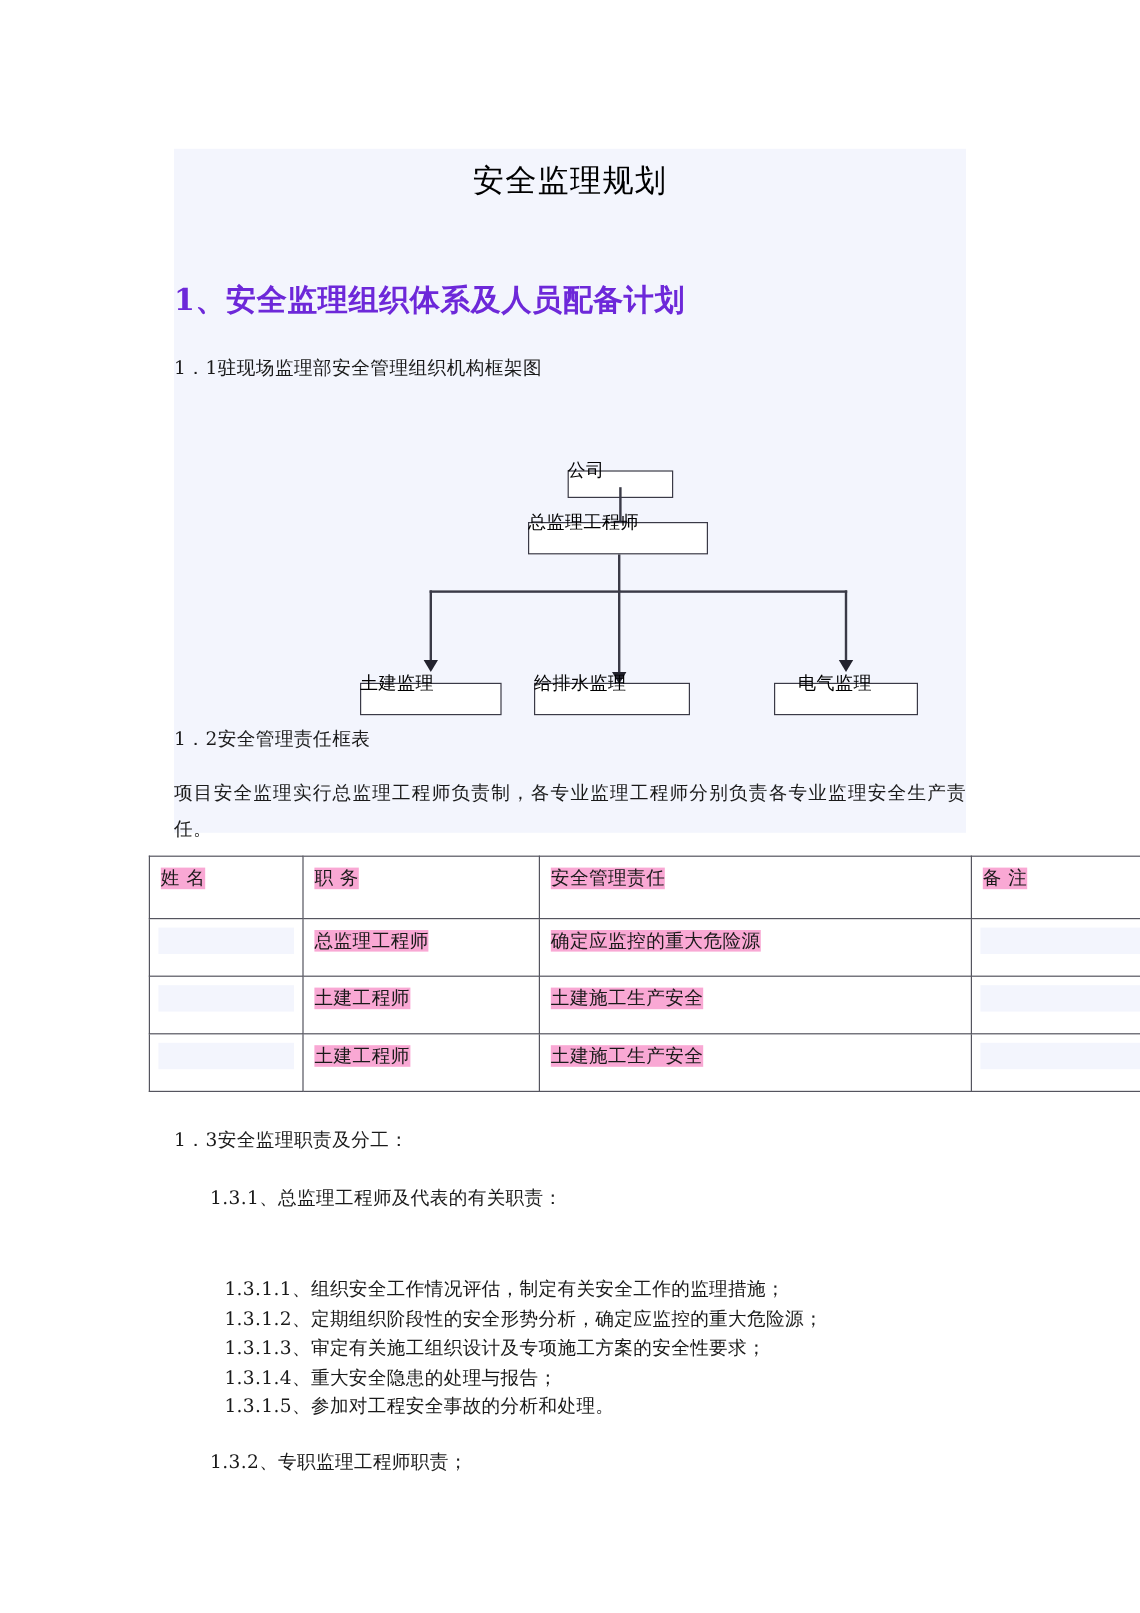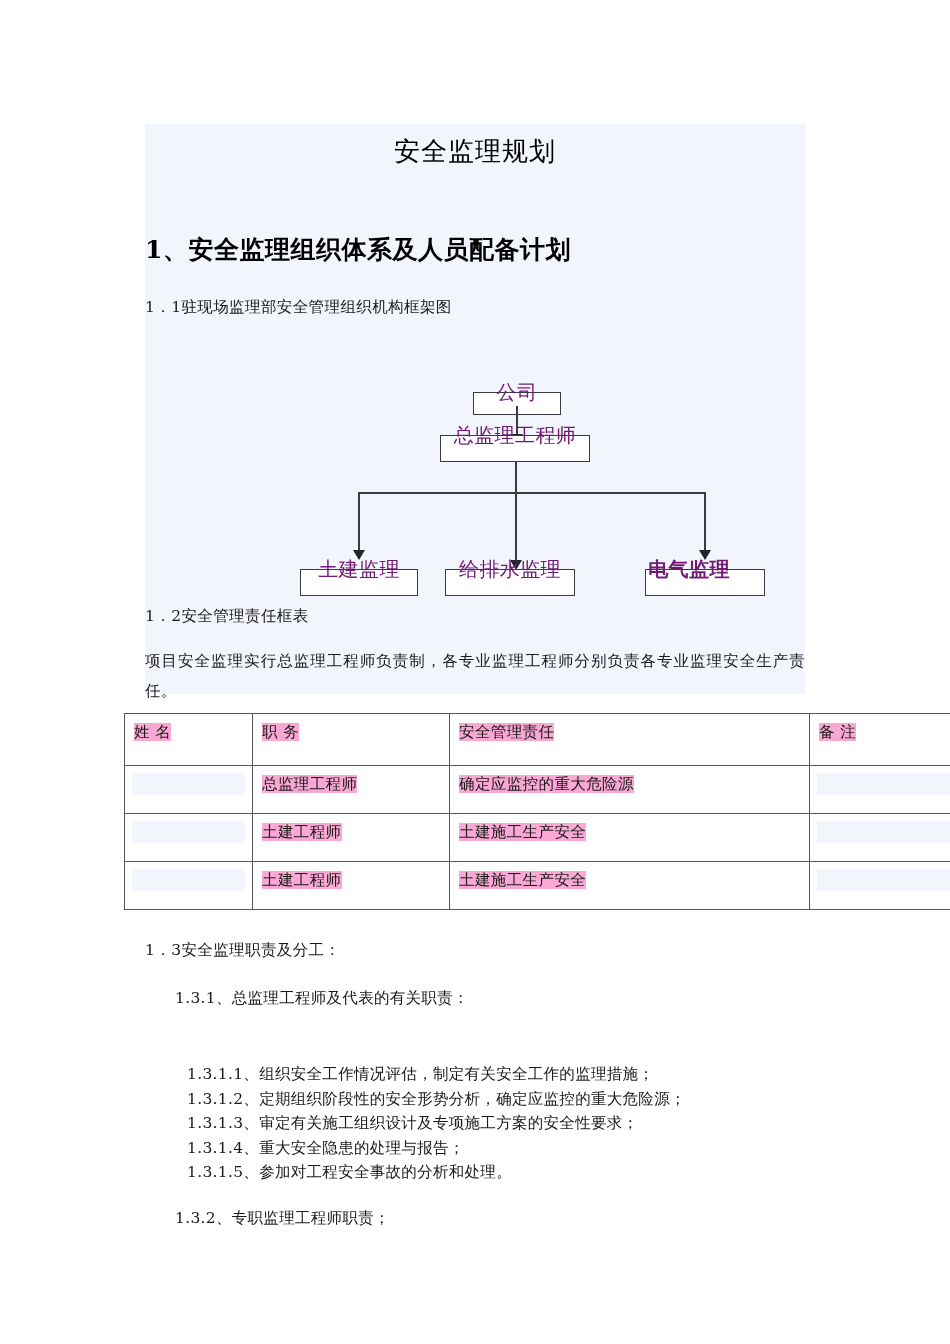--- a/index.html
+++ b/index.html
@@ -48,21 +48,21 @@
 
   
   .h1 {
     position: absolute;
     left: 145px;
     top: 232px;
     font-size: 25px;
     line-height: 36px;
     font-weight: bold;
     letter-spacing: 0.5px;
-    color: #000000;
+    color: #6d28d9;
   }
 
   
   .sec-1-1 {
     position: absolute;
     left: 145px;
     top: 295px;
     font-size: 15.5px;
     line-height: 24px;
     letter-spacing: 0.4px;
@@ -77,25 +77,25 @@
     height: 570px;
   }
   .org-box {
     position: absolute;
     border: 1.4px solid #3a3a47;
     background: #ffffff;
     box-sizing: border-box;
   }
   .org-label {
     position: absolute;
-    font-size: 20px;
+    font-size: 15px;
     line-height: 16px;
     white-space: nowrap;
-    color: #701a75;
-    text-align: center;
+    color: #000000;
+    text-align: left;
     letter-spacing: 0.4px;
   }
   .org-line {
     position: absolute;
     background: #3a3a47;
   }
   .org-arrow {
     position: absolute;
     width: 0;
     height: 0;
@@ -232,21 +232,21 @@
     <div class="org-line" style="left:559px; top:368px; width:1.6px; height:62px;"></div>
     <div class="org-arrow" style="left:554px; top:426px;"></div>
 
     <div class="org-box" style="left:155px; top:445px; width:118px; height:27px;"></div>
     <div class="org-label" style="left:155px; top:437px; width:118px;">土建监理</div>
 
     <div class="org-box" style="left:300px; top:445px; width:130px; height:27px;"></div>
     <div class="org-label" style="left:300px; top:437px; width:130px;">给排水监理</div>
 
     <div class="org-box" style="left:500px; top:445px; width:120px; height:27px;"></div>
-    <div class="org-label" style="left:484px; top:437px; width:120px;font-weight:bold;">电气监理</div>
+    <div class="org-label" style="left:520px; top:437px; width:120px;">电气监理</div>
   </div>
 
   <div class="sec-1-2">1．2安全管理责任框表</div>
 
   <div class="para-1-2">项目安全监理实行总监理工程师负责制，各专业监理工程师分别负责各专业监理安全生产责任。</div>
 
   <table class="resp-table">
     <tbody>
       <tr class="header-row">
         <td class="col-name">

